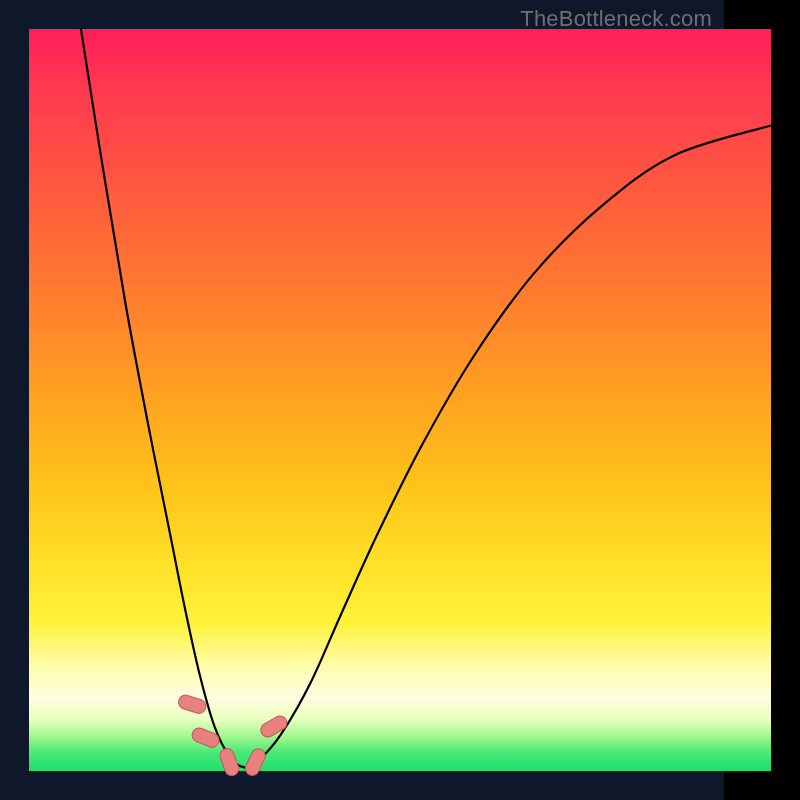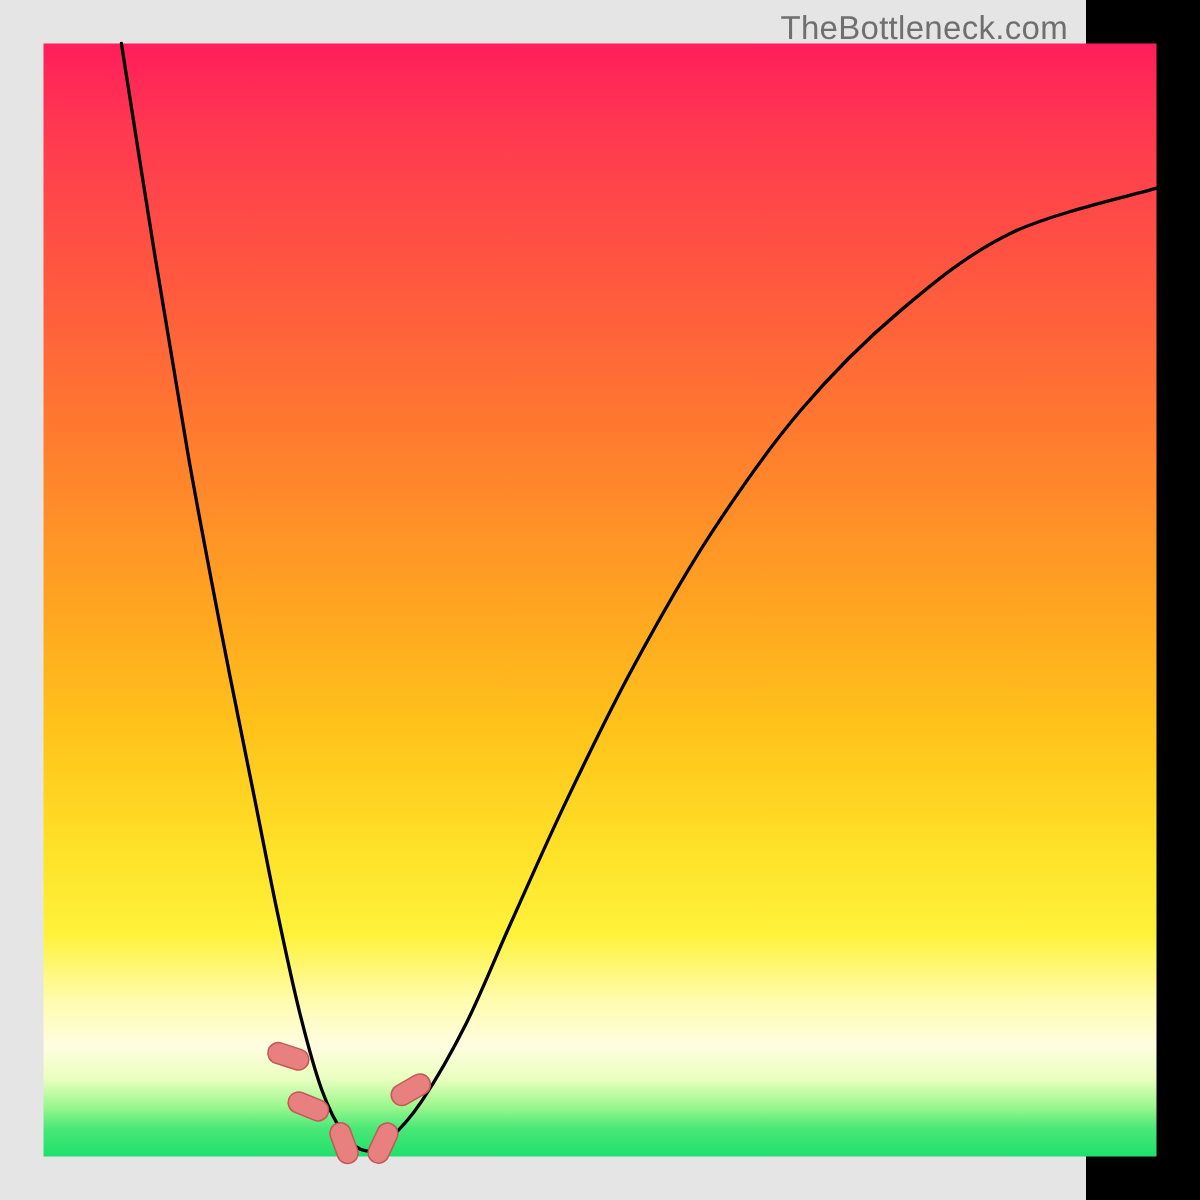--- a/index.html
+++ b/index.html
@@ -8,21 +8,21 @@
     width: 800px;
     height: 800px;
     background: #000000;
     font-family: Arial, Helvetica, sans-serif;
     overflow: hidden;
   }
   .frame {
     position: relative;
     width: 724px;
     height: 800px;
-    background: #e5e5e5;
+    background: #0f172a;
   }
   .plot-area {
     position: absolute;
     left: 29px;
     top: 29px;
     width: 742px;
     height: 742px;
     
     background: linear-gradient(
       to bottom,

